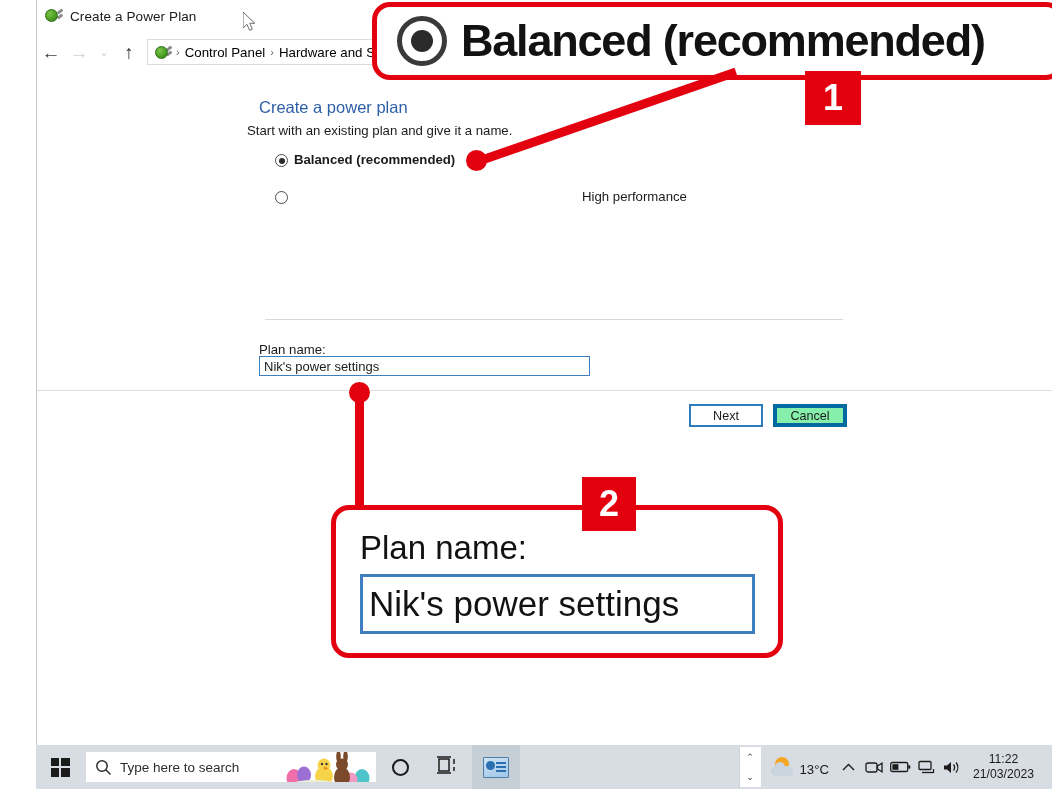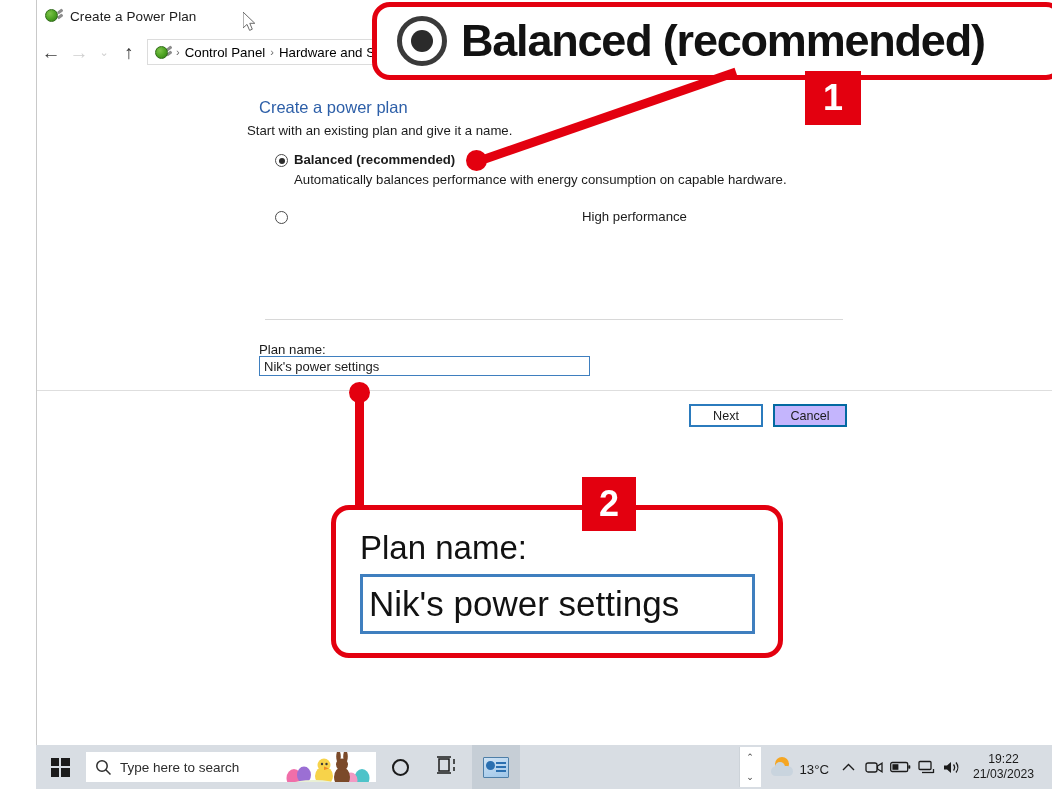--- a/index.html
+++ b/index.html
@@ -192,22 +192,22 @@
   .btnrow {
     position: absolute;
     left: 652px; top: 332px;
     display: flex; gap: 10px;
   }
   .btn {
     width: 74px; height: 23px;
     font-family: "Liberation Sans", sans-serif;
     font-size: 12.6px;
     color: #1b1b1b;
-    background: #c4b5fd;
-    border: 2px solid #0369a1;
+    background: #86efac;
+    border: 4px solid #0369a1;
     cursor: default;
   }
   .btn.default {
     background: #ffffff;
     border: 2px solid #2b7bbd;
   }
 
   
   .cursor {
     position: absolute;
@@ -496,21 +496,20 @@
     <div class="content">
 
       <div class="page-title">Create a power plan</div>
       <div class="page-sub">Start with an existing plan and give it a name.</div>
 
       <div class="options">
 
         <div class="opt-row">
           <span class="radio checked"></span>
           <div class="opt-label bold">Balanced (recommended)</div>
-          <div class="opt-desc">Automatically balances performance with energy consumption on capable hardware.</div>
         </div>
 
 
         <div class="opt-row" style="margin-top:22px;text-align:center;">
           <span class="radio"></span>
           <div class="opt-label">High performance</div>
         </div>
 
       </div>
 
@@ -662,21 +661,21 @@
 
       <div class="tray-item">
         <svg width="19" height="15" viewBox="0 0 19 15">
           <polygon points="1,5.5 4,5.5 8,2 8,13 4,9.5 1,9.5" fill="#1b1b1b"></polygon>
           <path d="M10.5 4.5 A5 5 0 0 1 10.5 10.5" fill="none" stroke="#1b1b1b" stroke-width="1.3"></path>
           <path d="M13 2.5 A8 8 0 0 1 13 12.5" fill="none" stroke="#1b1b1b" stroke-width="1.3"></path>
         </svg>
       </div>
 
       <div class="clock">
-        <span class="clock-time">19:22</span>
+        <span class="clock-time">11:22</span>
         <span class="clock-date">21/03/2023</span>
       </div>
 
       <div class="action-center">
         <span>
           <svg width="21" height="18" viewBox="0 0 21 18">
             <polygon points="1,1 19,1 19,13 6,13 1,17" fill="#1b1b1b"></polygon>
             <line x1="4" y1="4.5" x2="16" y2="4.5" stroke="#ffffff" stroke-width="1.2"></line>
             <line x1="4" y1="7.5" x2="16" y2="7.5" stroke="#ffffff" stroke-width="1.2"></line>
             <line x1="4" y1="10.5" x2="12" y2="10.5" stroke="#ffffff" stroke-width="1.2"></line>

